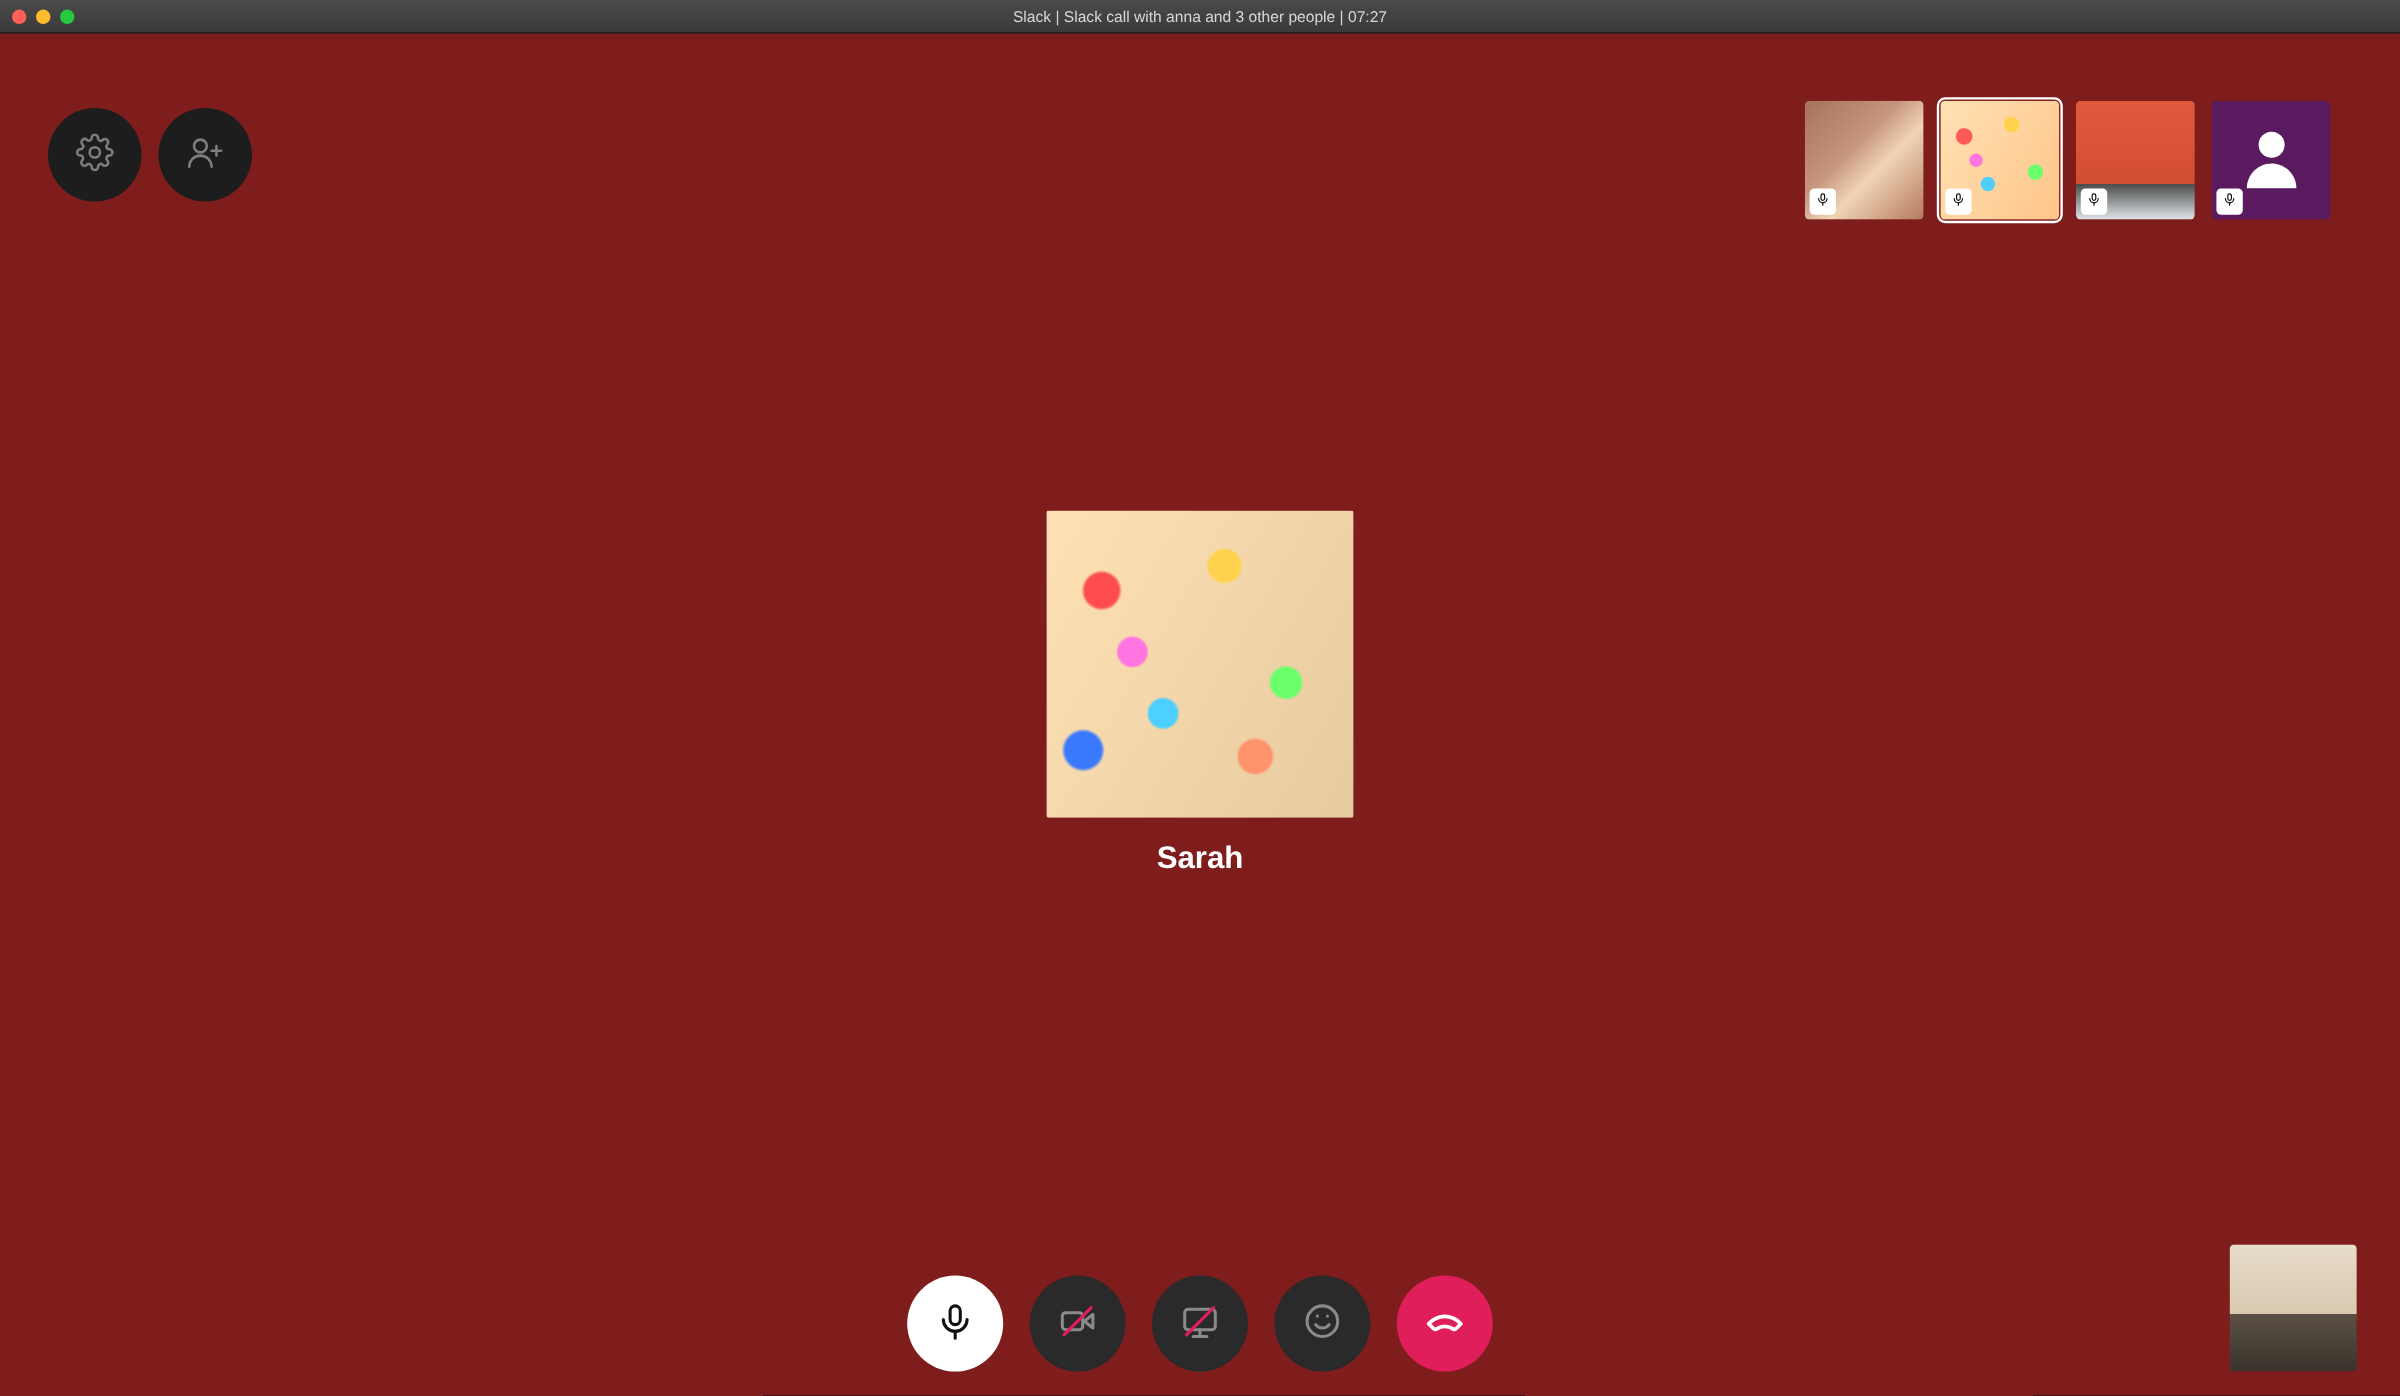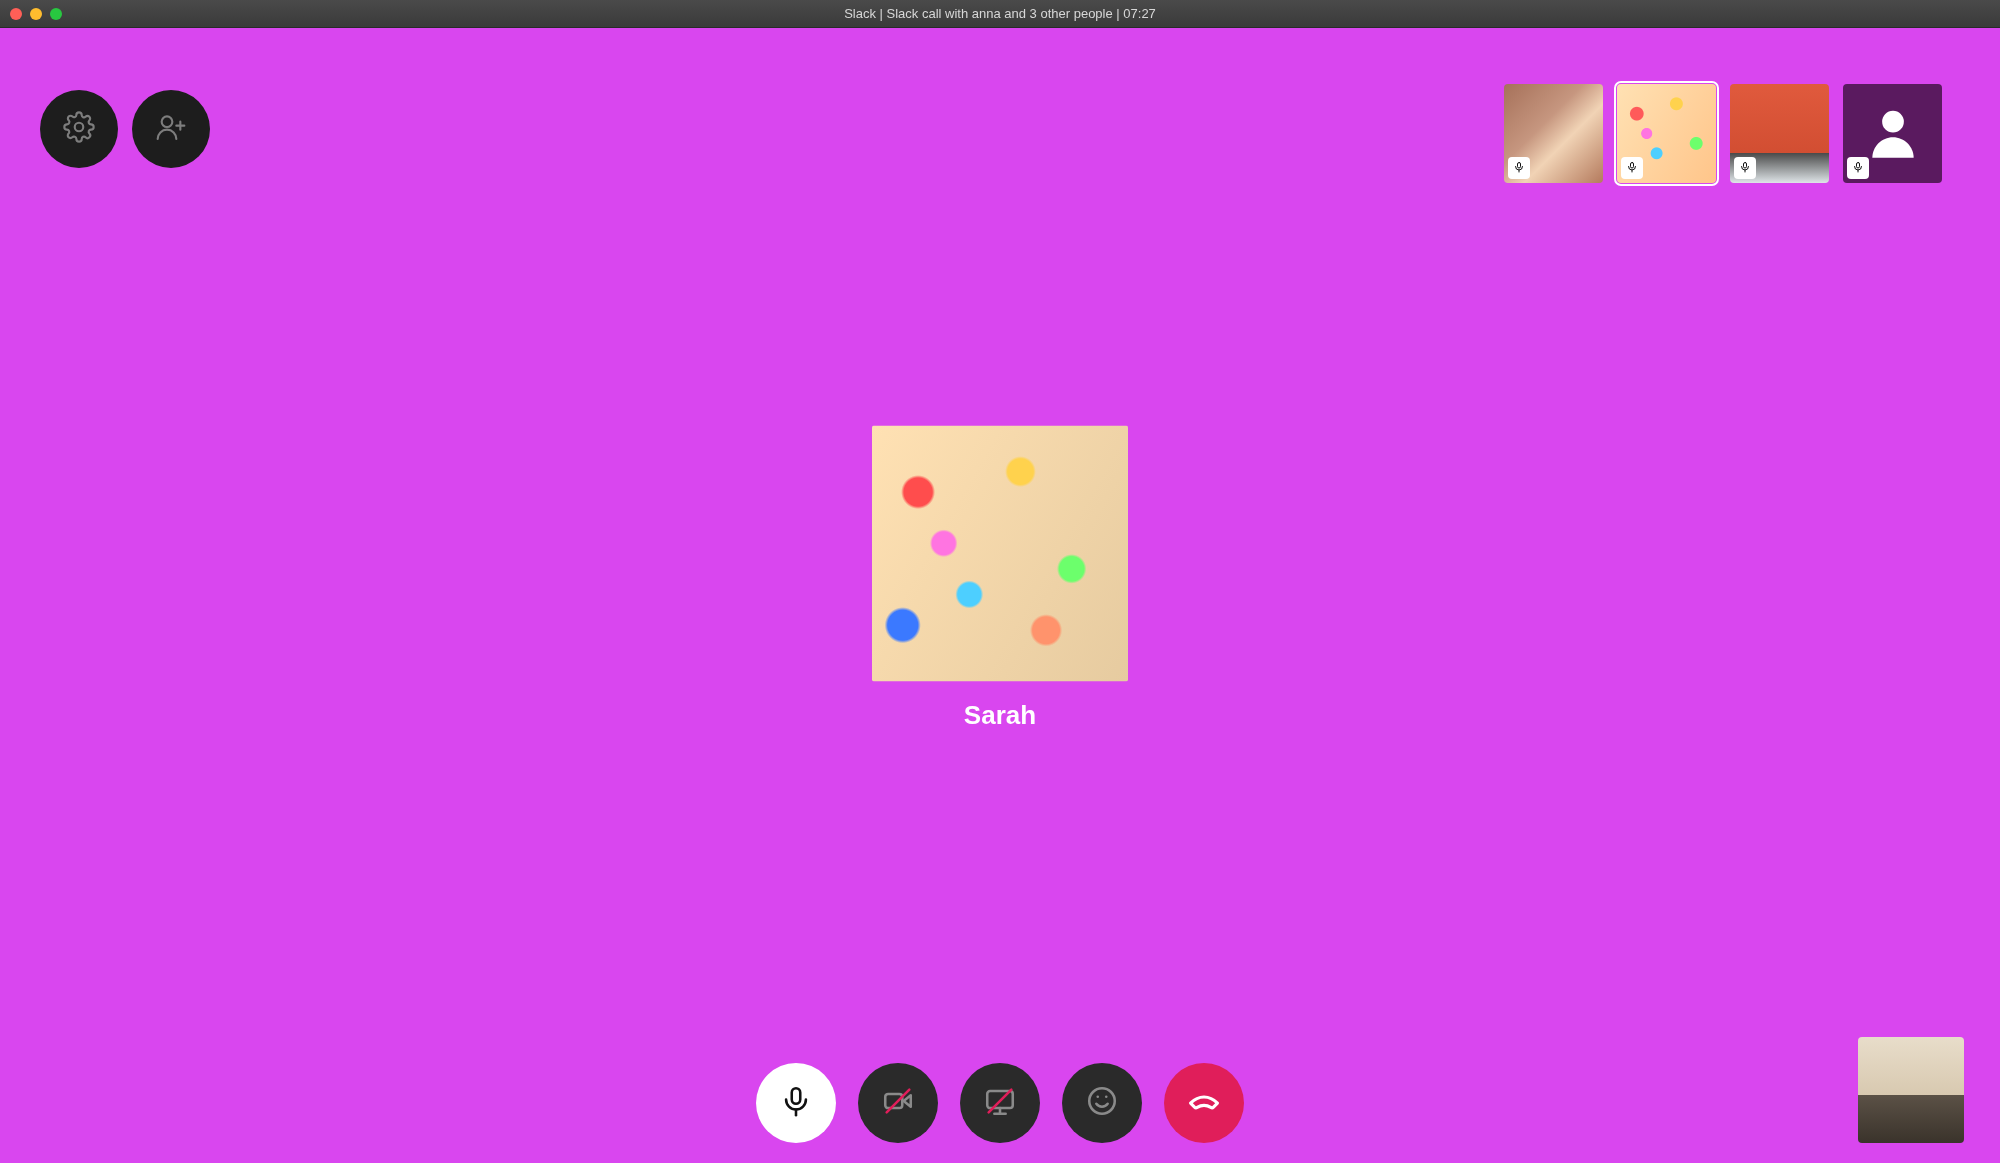--- a/index.html
+++ b/index.html
@@ -37,21 +37,21 @@
     font-size: 13px;
     margin: 3px auto;
     user-select: none;
   }
 
   
   .call-area {
     position: relative;
     width: 100%;
     height: calc(100% - 28px);
-    background: #d946ef;
+    background: #7f1d1d;
   }
 
   
   .top-left-controls {
     position: absolute;
     top: 62px;
     left: 40px;
     display: flex;
     gap: 14px;
   }

